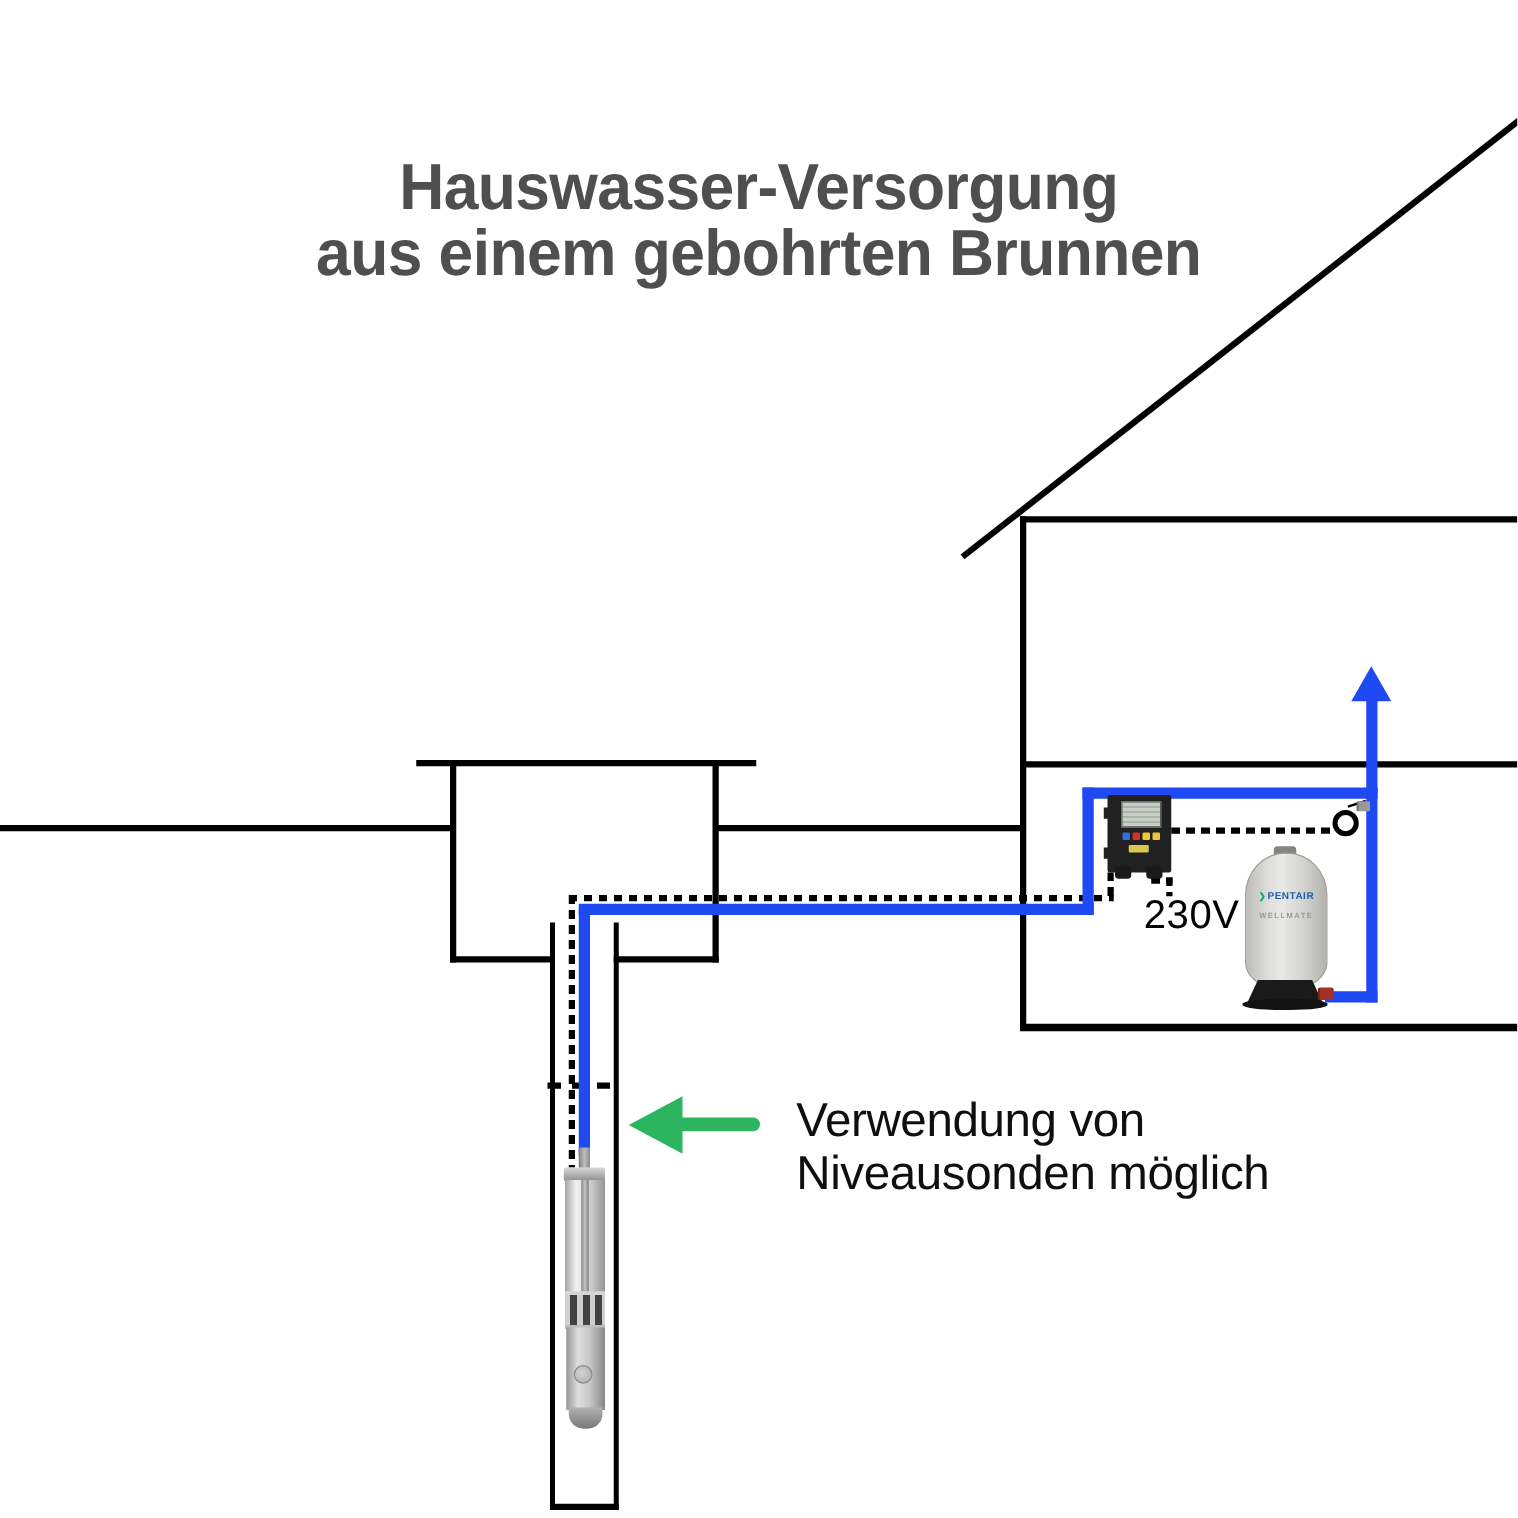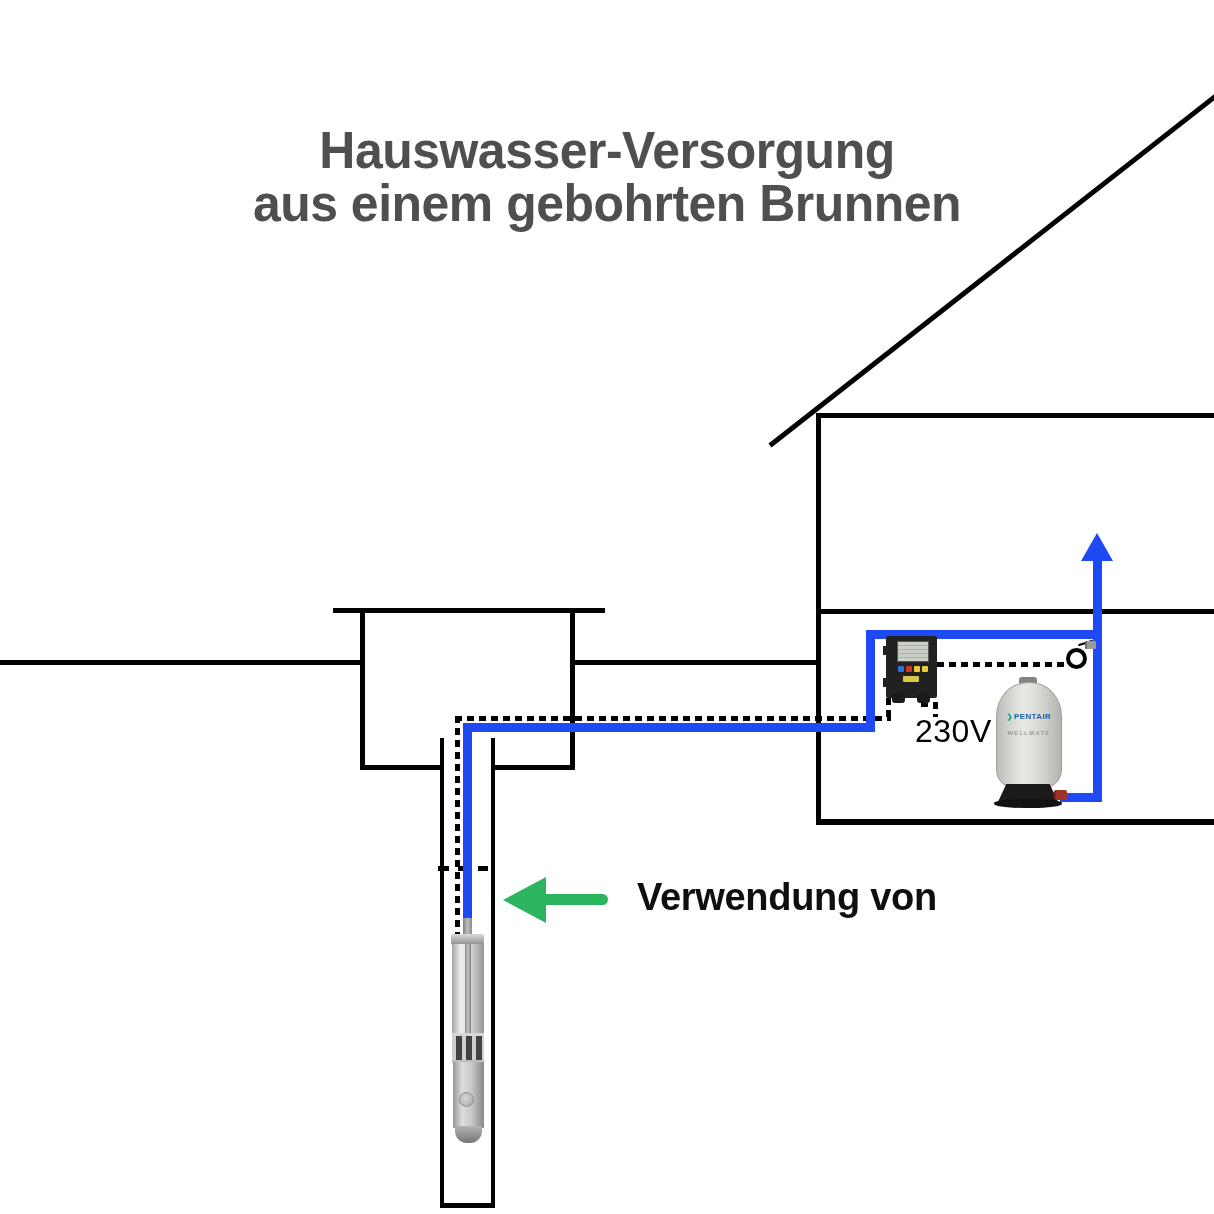--- a/index.html
+++ b/index.html
@@ -17,21 +17,21 @@
   
   .bp{position:absolute;background:var(--c-pipe-blue,#1E49F3);}
   
   .title{
     position:absolute;left:107px;top:124px;width:1000px;text-align:center;
     color:var(--c-title-gray,#4F4F4F);font-size:52px;line-height:53px;font-weight:700;
     letter-spacing:-0.5px;transform:scaleX(0.96);
   }
   .note{
     position:absolute;left:637px;top:876px;color:var(--c-text-black,#0F0F0F);
-    font-size:38px;line-height:42px;font-weight:700;letter-spacing:-0.3px;white-space:nowrap;
+    font-size:38px;line-height:42px;font-weight:400;letter-spacing:-0.3px;white-space:nowrap;
   }
   .voltage{
     position:absolute;left:915px;top:713px;color:var(--c-line-black,#000);
     font-size:32px;font-weight:400;letter-spacing:0.5px;
   }
   
   .cbx-body{position:absolute;left:886px;top:636px;width:51px;height:62px;background:#212121;border-radius:2px;}
   .cbx-screen{position:absolute;left:897px;top:641px;width:30px;height:19px;background:#c9cfc7;
       border:1px solid #5a5a5a;
       background-image:repeating-linear-gradient(180deg,#c9cfc7 0 3px,#aab3aa 3px 4px);}
@@ -173,15 +173,16 @@
   <div class="pump-rod"></div>
   <div class="pump-cage"></div>
   <div class="pump-motor"></div>
   <div class="pump-badge"></div>
   <div class="pump-bottom"></div>
 
   <div class="garrow-head"></div>
   <div class="garrow-shaft"></div>
   <div class="note">
     <div>Verwendung von</div>
+    <div>Niveausonden möglich</div>
   </div>
 
 </div>
 
 </body></html>

